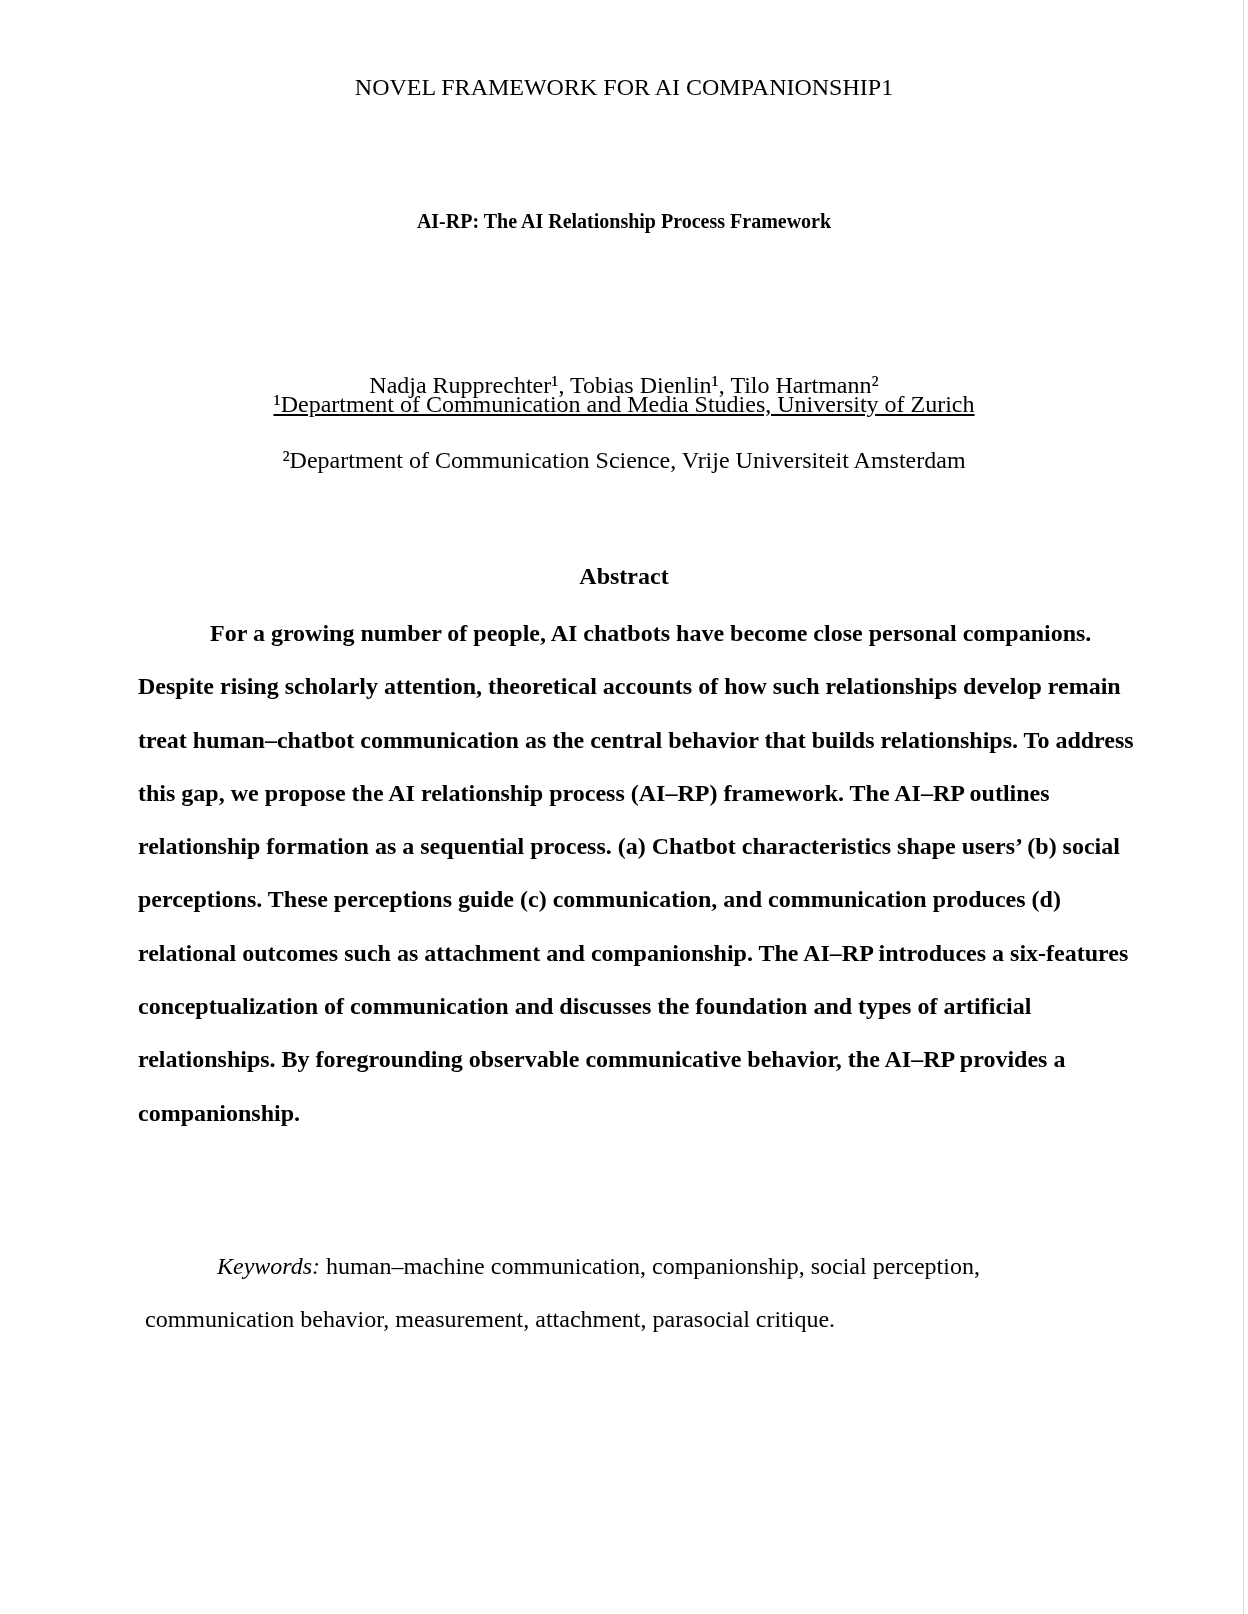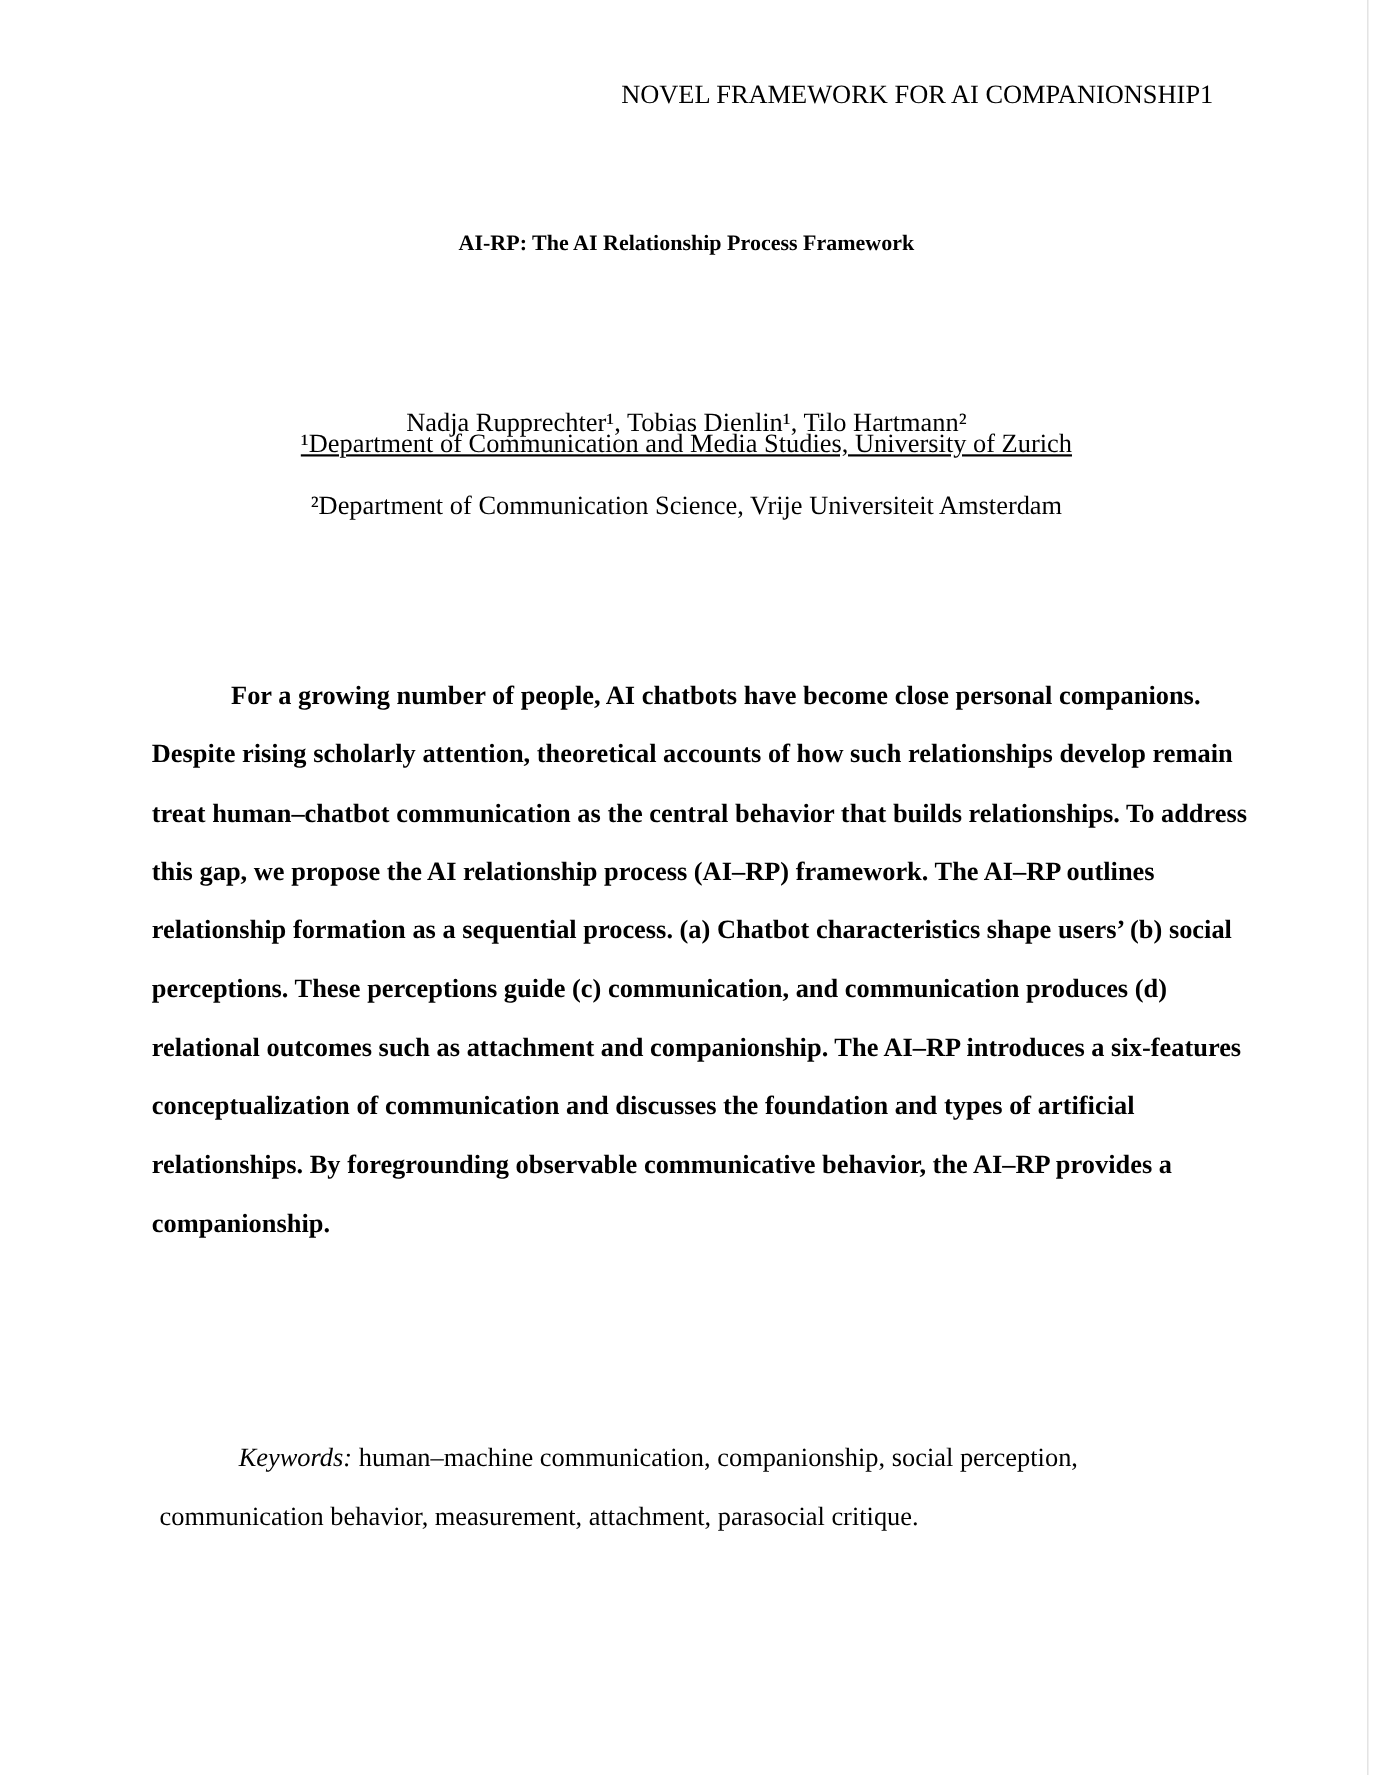--- a/index.html
+++ b/index.html
@@ -24,21 +24,21 @@
     left: 1243px;
     width: 1px;
     background: #d9d9d9;
   }
   .running-header {
     position: absolute;
     left: 145px;
     width: 958px;
     top: 74px;
     display: flex;
-    justify-content: flex-end;
+    justify-content: center;
     align-items: baseline;
     white-space: nowrap;
   }
   .paper-title {
     position: absolute;
     left: 145px;
     width: 958px;
     top: 210px;
     text-align: center;
     font-weight: bold;
@@ -84,21 +84,21 @@
     left: 138px;
     width: 958px;
     top: 607px;
     line-height: 53.3px;
     font-weight: bold;
   }
   .keywords-block {
     position: absolute;
     left: 145px;
     width: 958px;
-    top: 1300px;
+    top: 1240px;
     line-height: 53.3px;
   }
   .line {
     white-space: nowrap;
   }
   .line.indent {
     padding-left: 72px;
   }
   .italic {
     font-style: italic;
@@ -117,20 +117,21 @@
   </div>
 
   <div class="paper-title">AI-RP: The AI Relationship Process Framework</div>
 
   <div class="authors-line">Nadja Rupprechter¹, Tobias Dienlin¹, Tilo Hartmann²</div>
 
   <div class="affiliation-1">¹Department of Communication and Media Studies, University of Zurich</div>
 
   <div class="affiliation-2">²Department of Communication Science, Vrije Universiteit Amsterdam</div>
 
+  <div class="abstract-heading">Abstract</div>
 
   <div class="abstract-body">
     <div class="line indent">For a growing number of people, AI chatbots have become close personal companions.</div>
     <div class="line">Despite rising scholarly attention, theoretical accounts of how such relationships develop remain</div>
     <div class="line">treat human–chatbot communication as the central behavior that builds relationships. To address</div>
     <div class="line">this gap, we propose the AI relationship process (AI–RP) framework. The AI–RP outlines</div>
     <div class="line">relationship formation as a sequential process. (a) Chatbot characteristics shape users’ (b) social</div>
     <div class="line">perceptions. These perceptions guide (c) communication, and communication produces (d)</div>
     <div class="line">relational outcomes such as attachment and companionship. The AI–RP introduces a six-features</div>
     <div class="line">conceptualization of communication and discusses the foundation and types of artificial</div>

